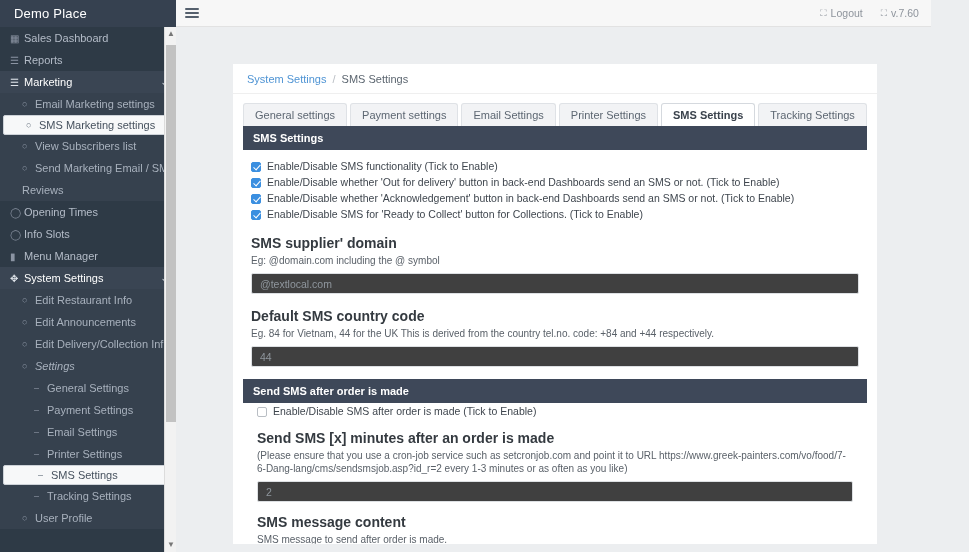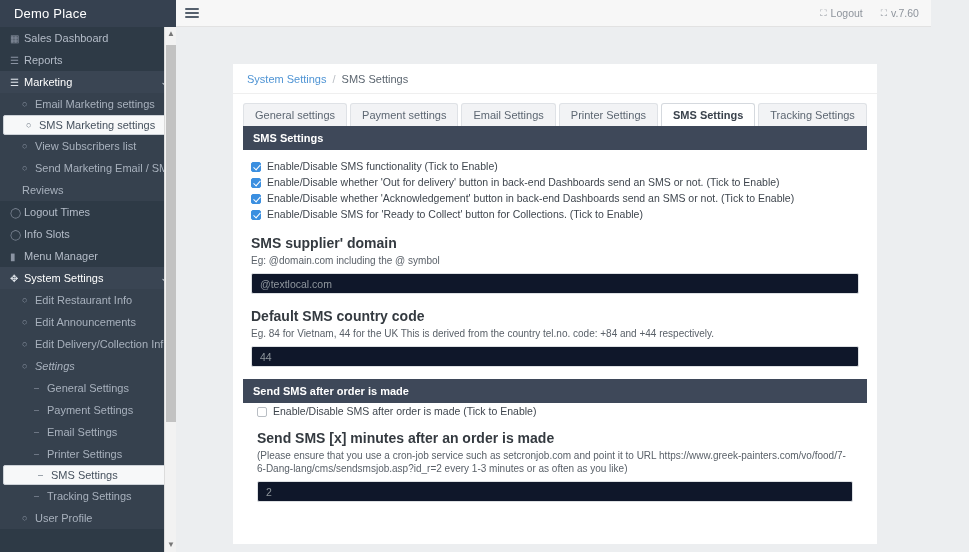--- a/index.html
+++ b/index.html
@@ -144,21 +144,21 @@
     transform: rotate(42deg);
   }
   .chk-label { font-size: 10.5px; color: #3f464e; line-height: 13px; }
 
   .field-block { padding: 0 8px; margin-top: 14px; }
   .field-label { font-size: 14px; font-weight: bold; color: #343a40; margin-bottom: 3px; }
   .field-help { font-size: 10px; color: #5a6169; margin-bottom: 6px; line-height: 13px; }
   .inp {
     display: block; width: 100%;
     height: 21px; border: 1px solid #dde0e3; border-radius: 2px;
-    background: #0f172a; font-size: 10.5px; color: #8f969d;
+    background: #404040; font-size: 10.5px; color: #8f969d;
     padding: 0 8px; line-height: 19px;
     font-family: "Liberation Sans", sans-serif;
   }
   .section { margin-top: 12px; }
   .sub-panel-head {
     background: #3e4859; color: #ffffff; font-size: 11px; font-weight: bold;
     padding: 6px 10px; margin: 0 0 0 0;
   }
   .sub-panel-body { padding: 2px 8px 0 8px; }
 </style>
@@ -202,21 +202,21 @@
             <span class="dot">○</span>
             <span>Send Marketing Email / SMS</span>
           </div>
           <div class="nav-item group-label">
             <span>Reviews</span>
             <span class="caret">‹</span>
           </div>
         </div>
         <div class="nav-item">
           <span class="ico">◯</span>
-          <span>Logout Times</span>
+          <span>Opening Times</span>
         </div>
         <div class="nav-item">
           <span class="ico">◯</span>
           <span>Info Slots</span>
         </div>
         <div class="nav-item">
           <span class="ico">▮</span>
           <span>Menu Manager</span>
           <span class="caret">‹</span>
         </div>
@@ -360,20 +360,25 @@
                 <div class="chk" id="ao-chk"></div>
                 <div class="chk-label">Enable/Disable SMS after order is made (Tick to Enable)</div>
               </div>
 
               <div class="field-block" style="padding:0 6px; margin-top:12px;">
                 <div class="field-label">Send SMS [x] minutes after an order is made</div>
                 <div class="field-help">(Please ensure that you use a cron-job service such as setcronjob.com and point it to URL https://www.greek-painters.com/vo/food/7-6-Dang-lang/cms/sendsmsjob.asp?id_r=2 every 1-3 minutes or as often as you like)</div>
                 <input class="inp" type="text" value="2" style="">
               </div>
 
+              <div class="field-block" style="padding:0 6px; margin-top:12px;">
+                <div class="field-label">SMS message content</div>
+                <div class="field-help">SMS message to send after order is made.</div>
+
+              </div>
 
             </div>
           </div>
         </div>
 
       </div>
     </div>
   </div>
 </div>
 

